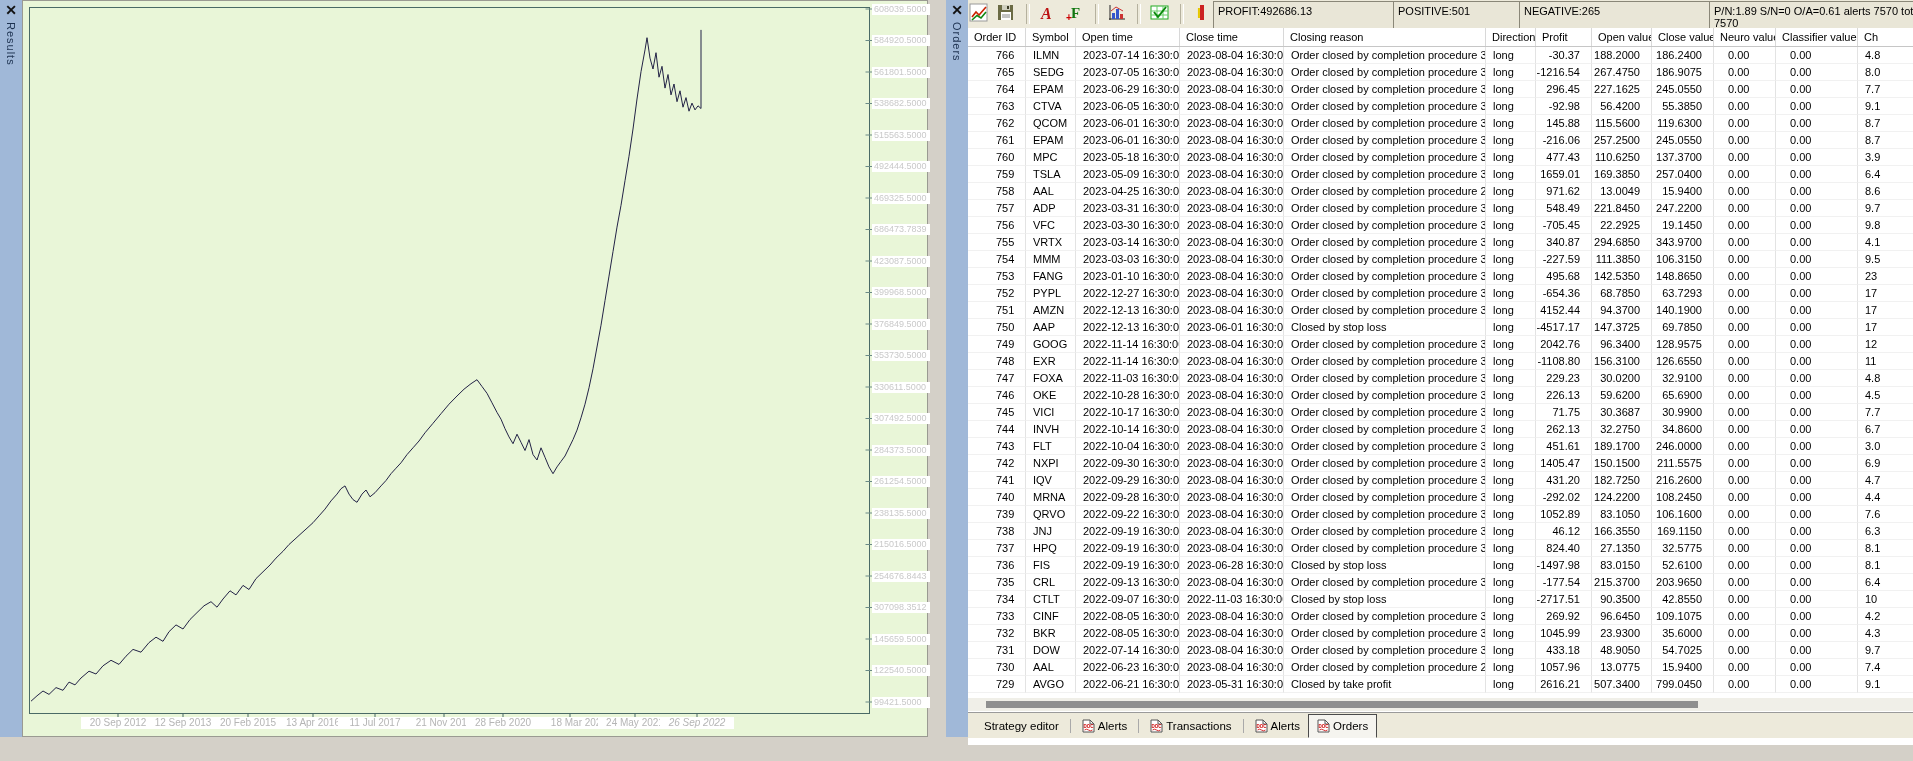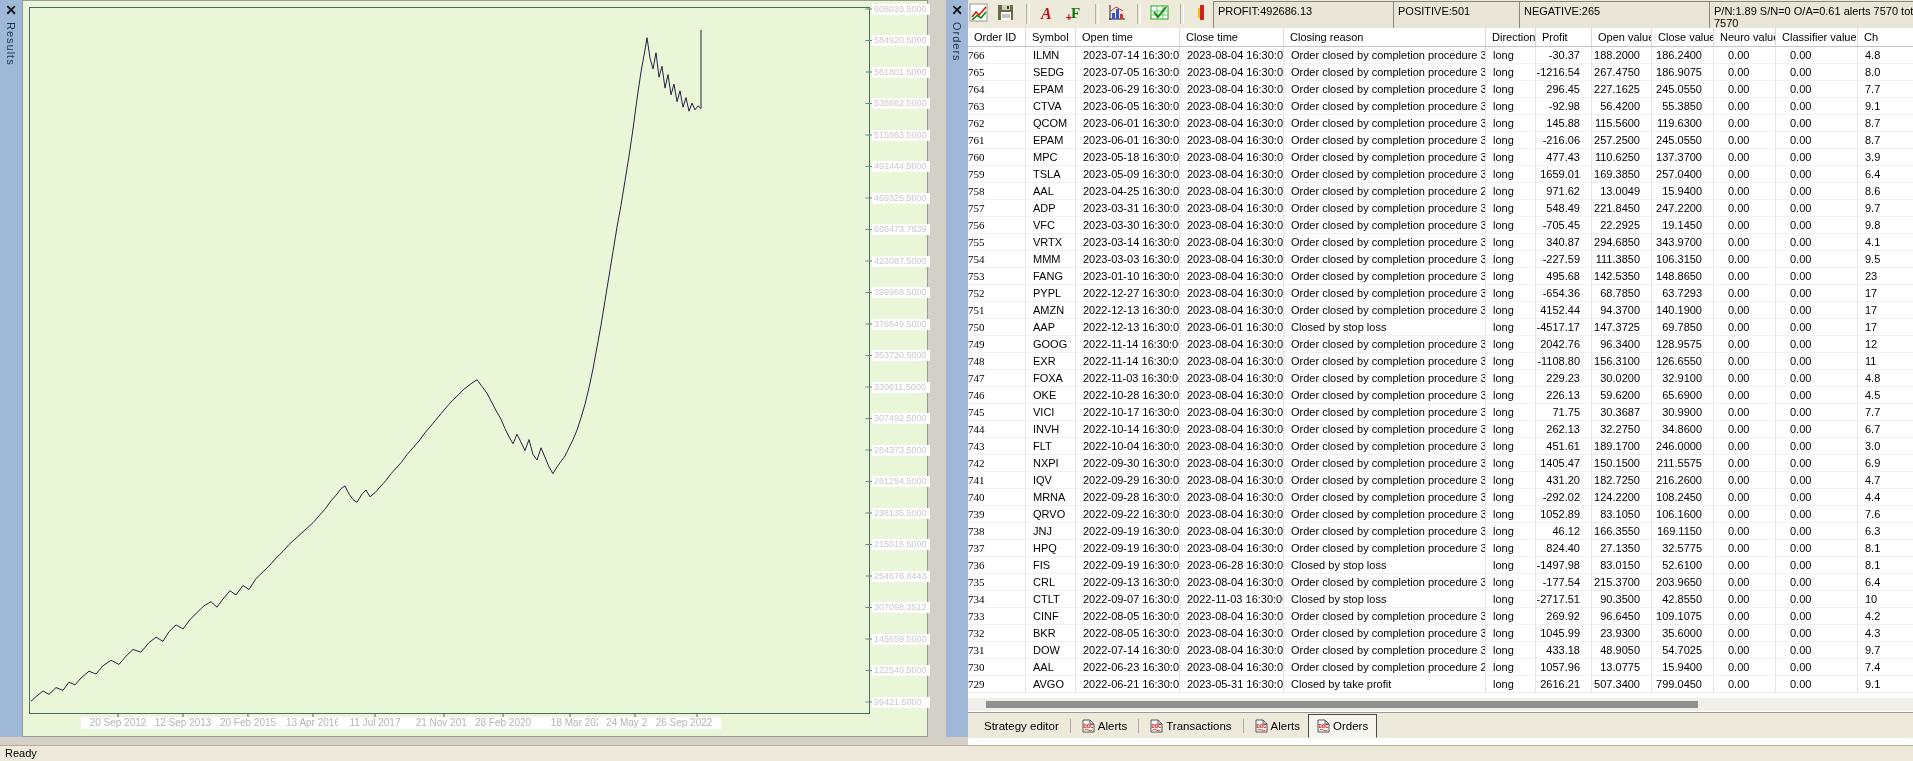--- a/index.html
+++ b/index.html
@@ -23,21 +23,21 @@
   .stat{position:absolute;top:1px;height:24px;background:#e9e6d7;border:1px solid;border-color:#8a8778 #fff #fff #8a8778;
         padding:3px 4px;line-height:12px;white-space:nowrap;overflow:hidden;box-sizing:content-box;}
   .stat.wrap{white-space:normal;}
   
   .grid{position:absolute;left:0;top:28px;width:945px;height:670px;overflow:hidden;background:#fff;}
   .ghead{height:18px;border-bottom:1px solid #c6c6c6;white-space:nowrap;}
   .hcell{display:inline-block;height:18px;line-height:18px;padding-left:6px;border-right:1px solid #d8d8d8;box-sizing:border-box;overflow:hidden;vertical-align:top;cursor:pointer;background:#fff;}
   .grow{height:17px;white-space:nowrap;}
   .bcell{display:inline-block;height:17px;line-height:17px;padding-left:7px;border-right:1px solid #e3e3e3;border-bottom:1px solid #f1f1f1;box-sizing:border-box;overflow:hidden;vertical-align:top;}
   .bcell.num{text-align:right;padding-left:0;padding-right:11px;}
-  .bcell.c0{padding-left:0;font-family:Liberation Serif, serif;}
+  .bcell.c0{padding-left:28px;}
   .bcell.c9,.bcell.c10{padding-left:14px;}
   
   .hscroll{position:absolute;left:0;top:698px;width:945px;height:13px;background:#f0efe8;}
   .thumb{position:absolute;left:18px;top:3px;width:712px;height:7px;background:#8f8f8f;cursor:pointer;}
   
   .tabbar{position:absolute;left:0;top:712px;width:945px;height:26px;background:#edeadb;border-top:1px solid #9a9a9a;padding-left:8px;box-sizing:border-box;}
   .tab{display:inline-block;height:20px;line-height:20px;margin-top:3px;padding:0 8px;cursor:pointer;vertical-align:top;font-size:11.5px;}
   .tab svg{vertical-align:-3px;margin-right:3px;}
   .tab.active{background:#f5f4ef;border:1px solid #4a4a4a;border-bottom:1px solid #f5f4ef;height:22px;margin-top:1px;line-height:22px;}
   .tsep{display:inline-block;width:1px;height:14px;background:#a9a9a9;margin:6px 3px 0 3px;vertical-align:top;}
@@ -117,21 +117,21 @@
       <div class="ylab" style="top: 695.5px;">99421.5000</div>
       <div class="xlab" style="left: 58px;">20 Sep 2012</div>
       <div class="xlab" style="left: 123px;">12 Sep 2013</div>
       <div class="xlab" style="left: 188px;">20 Feb 2015</div>
       <div class="xlab" style="left: 253px;">13 Apr 2016</div>
       <div class="xlab" style="left: 315px;">11 Jul 2017</div>
       <div class="xlab" style="left: 384px;">21 Nov 2018</div>
       <div class="xlab" style="left: 443px;">28 Feb 2020</div>
       <div class="xlab" style="left: 510px; text-align: right;">18 Mar 2020</div>
       <div class="xlab" style="left: 575px;">24 May 2021</div>
-      <div class="xlab" style="left: 624px;">26 Sep 2022</div>
+      <div class="xlab" style="left: 637px; font-style: italic;">26 Sep 2022</div>
     </div>
 
   <div class="vstrip" style="left:946px;">
     <div class="xbtn">✕</div>
     <div class="vlabel">Orders</div>
   </div>
 
   <div class="rcontent">
 
     <div class="toolbar">
@@ -270,16 +270,13 @@
               <text x="1.5" y="8.5" font-size="4.5" font-weight="bold" fill="#cc0000">DOC</text>
               <path d="M2.5 11 q2 -1.6 4 0 t4 0" stroke="#cc0000" fill="none" stroke-width="0.8"></path>
             </svg></span><span>Alerts</span></span><span class="tab active"><span><svg width="13" height="14" viewBox="0 0 13 14">
               <path d="M1 1 h7 l4 4 v8 h-11 z" fill="#fff" stroke="#555"></path>
               <path d="M8 1 v4 h4" fill="none" stroke="#555"></path>
               <text x="1.5" y="8.5" font-size="4.5" font-weight="bold" fill="#cc0000">DOC</text>
               <path d="M2.5 11 q2 -1.6 4 0 t4 0" stroke="#cc0000" fill="none" stroke-width="0.8"></path>
             </svg></span><span>Orders</span></span></div>
   </div>
 
-  <div class="statusbar">
-    <span>Ready</span>
-  </div>
 </div>
 
 </body></html>

